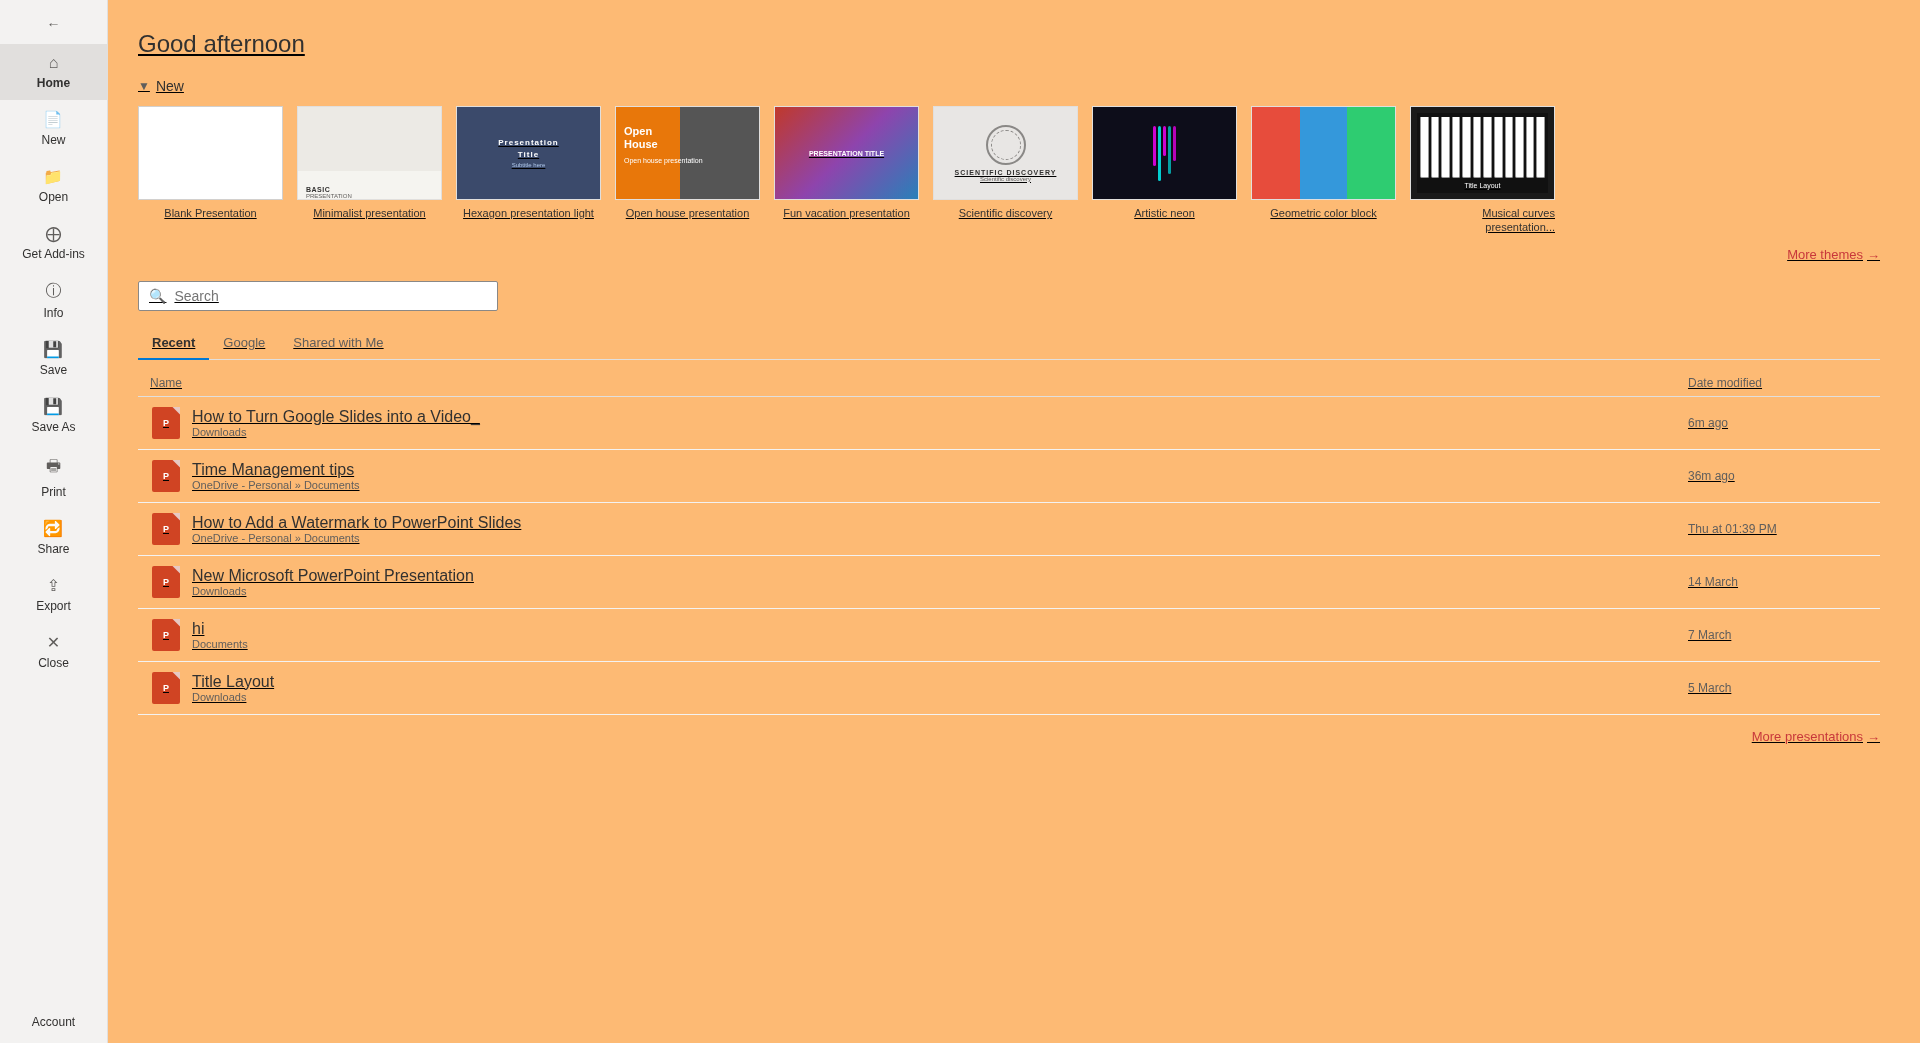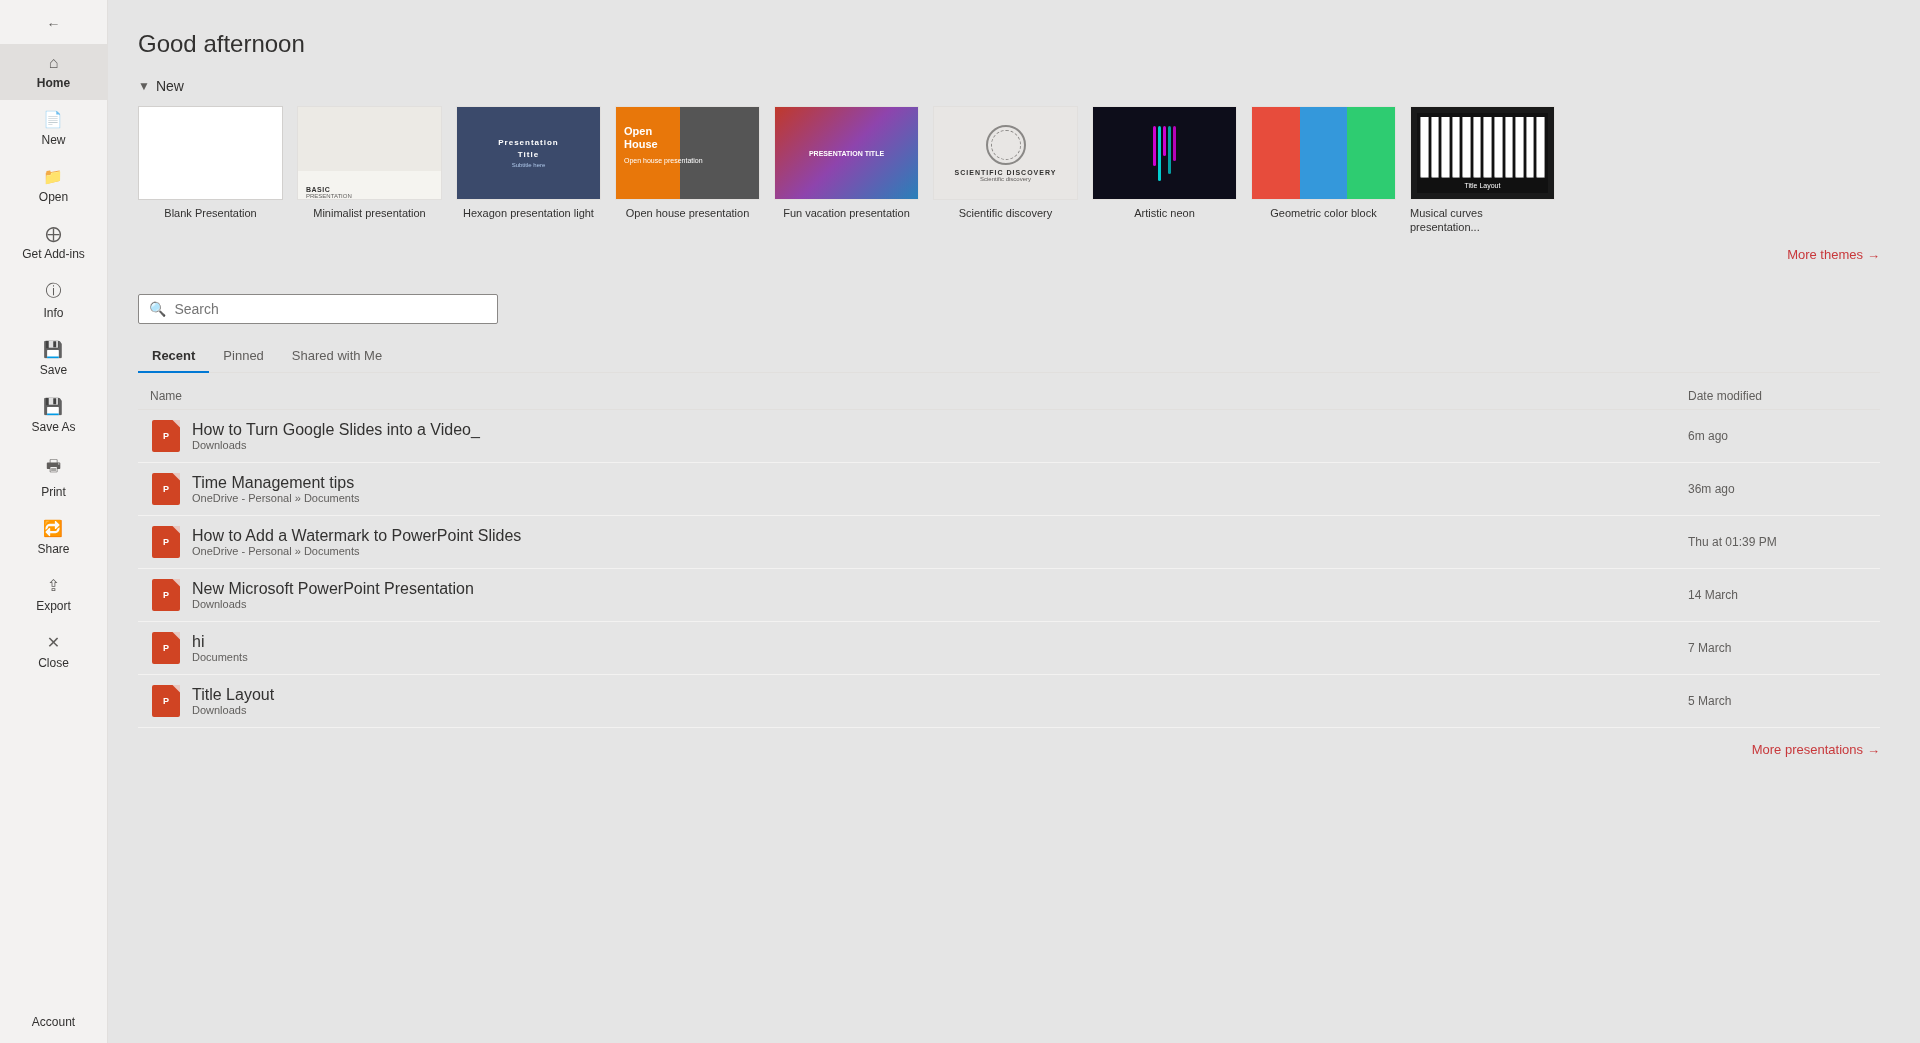--- a/index.html
+++ b/index.html
@@ -47,21 +47,22 @@
       color: #323130;
       cursor: pointer;
       justify-content: center;
     }
 
     
     .main {
       flex: 1;
       overflow-y: auto;
       padding: 30px 40px 30px 30px;
-      background: #e5e5e5;
+      background: #fdba74;
+      text-decoration: underline;
     }
     .greeting {
       font-size: 24px;
       font-weight: 300;
       color: #323130;
       margin-bottom: 20px;
     }
 
     
     .section-header {
@@ -94,21 +95,21 @@
       height: 94px;
       border: 1px solid #e1dfdd;
       margin-bottom: 6px;
       overflow: hidden;
       position: relative;
       background: #fff;
     }
     .template-label {
       font-size: 11px;
       color: #323130;
-      text-align: left;
+      text-align: right;
       line-height: 1.3;
     }
 
     
     .blank-thumb {
       background: #fff;
       border: 1px solid #d2d0ce;
     }
 
     
@@ -160,21 +161,21 @@
       display: flex;
       align-items: flex-end;
       padding: 6px;
     }
 
     .more-themes {
       text-align: right;
       color: #c8383b;
       font-size: 13px;
       cursor: pointer;
-      margin-bottom: 32px;
+      margin-bottom: 19px;
       display: flex;
       align-items: center;
       justify-content: flex-end;
       gap: 4px;
     }
 
     
     .search-bar {
       display: flex;
       align-items: center;
@@ -643,21 +644,21 @@
     <span>→</span>
   </div>
 
   <div class="search-bar">
     <span class="search-icon">🔍</span>
     <input type="text" placeholder="Search" style="">
   </div>
 
   <div class="tabs">
     <div class="tab active">Recent</div>
-    <div class="tab">Pinned</div>
+    <div class="tab">Google</div>
     <div class="tab">Shared with Me</div>
   </div>
 
   <div class="file-list">
     <div class="file-list-header">
       <span class="col-name">Name</span>
       <span class="col-date">Date modified</span>
     </div>
 
     <div class="file-row">

